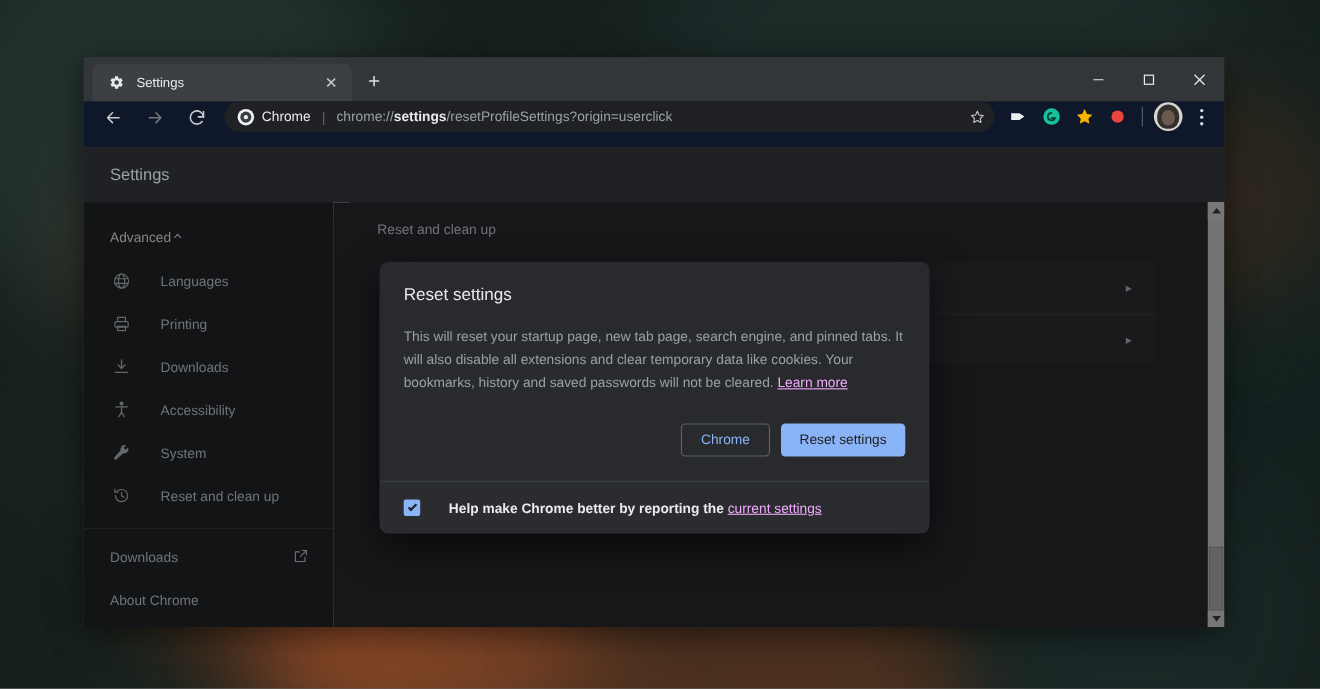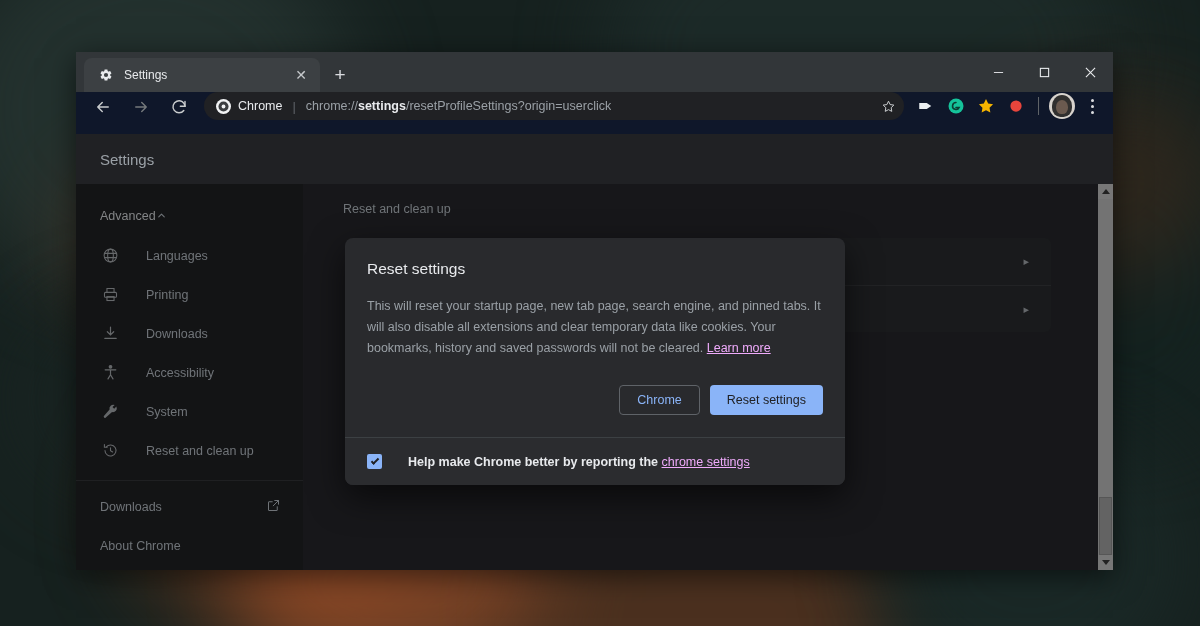--- a/index.html
+++ b/index.html
@@ -577,19 +577,19 @@
           <div class="dlg-text"><span>This will reset your startup page, new tab page, search engine, and pinned tabs. It will also disable all extensions and clear temporary data like cookies. Your bookmarks, history and saved passwords will not be cleared. </span><a class="dlg-link" href="#">Learn more</a></div>
         </div>
         <div class="dlg-actions">
           <div class="btn btn-cancel">Chrome</div>
           <div class="btn btn-primary">Reset settings</div>
         </div>
         <div class="dlg-footer">
           <div class="checkbox">
             <span class="check-mark"></span>
           </div>
-          <div class="footer-text"><span>Help make Chrome better by reporting the </span><a class="dlg-link" href="#">chrome settings</a></div>
+          <div class="footer-text"><span>Help make Chrome better by reporting the </span><a class="dlg-link" href="#">current settings</a></div>
         </div>
       </div>
 
     </div>
   </div>
 </div>
 
 </body></html>

